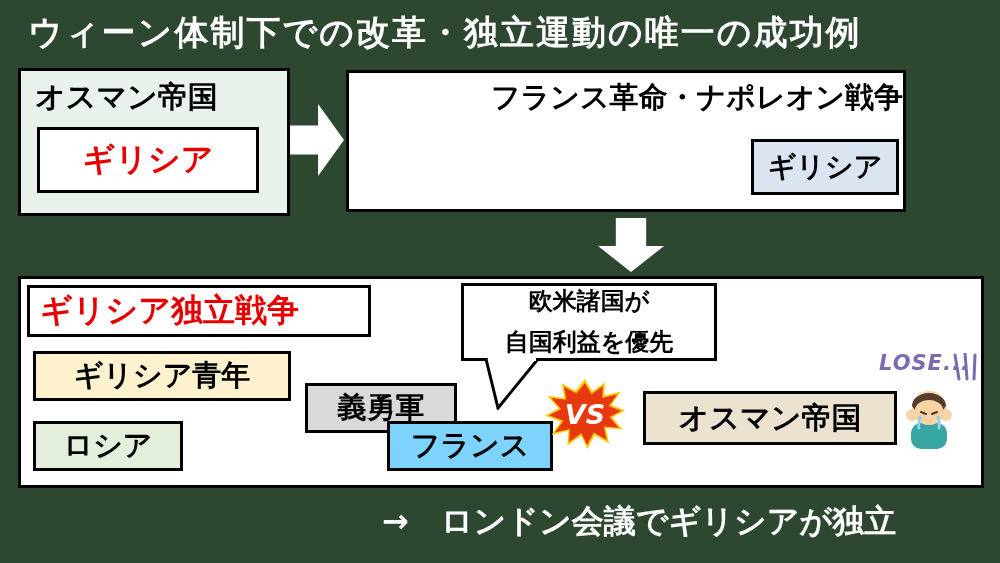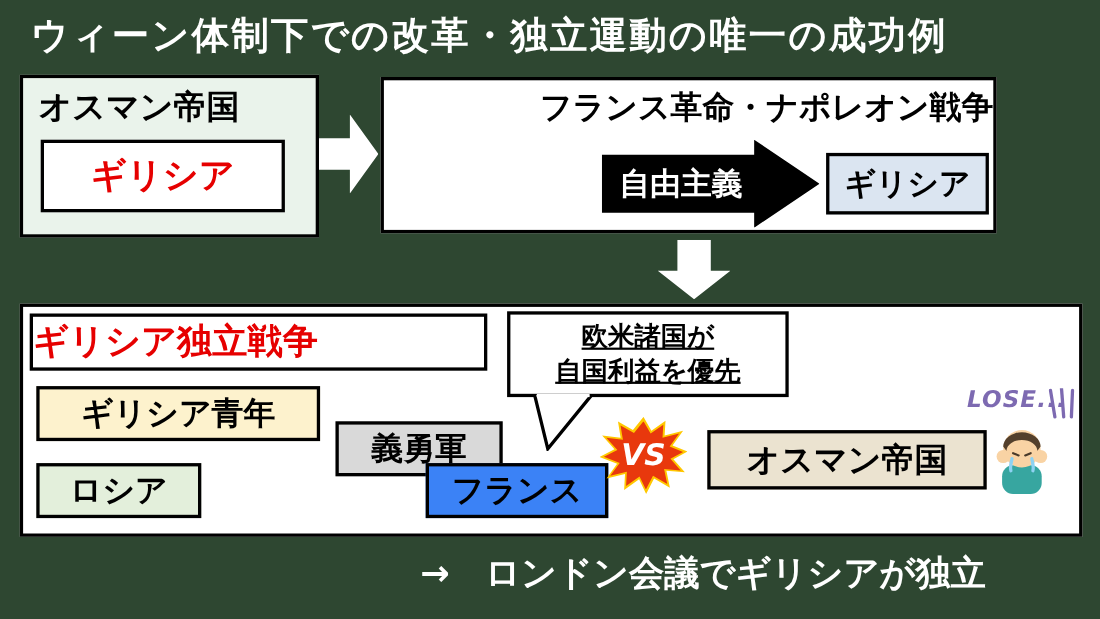--- a/index.html
+++ b/index.html
@@ -43,33 +43,33 @@
   .arrow-black{
     left:198px;top:54px;width:198px;height:80px;background:#000;
     clip-path:polygon(0 17%,70% 17%,70% 0,100% 50%,70% 100%,70% 83%,0 83%);
     display:flex;align-items:center;
     padding-left:16px;box-sizing:border-box;
     color:#fff;font-weight:bold;font-size:28px;
   }
   .box-target{left:402px;top:66px;width:148px;height:56px;background:#dbe5f1;font-size:28px;}
   
   .panel-bottom{left:18px;top:276px;width:966px;height:212px;background:#fff;border:3px solid #000;}
-  .war-title{left:6px;top:6px;width:416px;height:52px;font-size:32px;color:#e60000;justify-content:flex-start;}
+  .war-title{left:6px;top:6px;width:344px;height:52px;font-size:32px;color:#e60000;justify-content:flex-start;padding-left:10px;}
   .box-youth{left:12px;top:72px;width:258px;height:50px;background:#fdf2cd;font-size:29px;}
   .box-volunteer{left:284px;top:72px;width:152px;height:50px;background:#d9d9d9;font-size:29px;margin-top:32px;}
   .bubble{
     left:440px;top:4px;width:256px;height:78px;
     border:3px solid #000;background:#fff;
-    display:flex;flex-direction:column;align-items:center;justify-content:center;
-    font-weight:bold;font-size:24px;line-height:1.3;text-align:center;text-decoration:underline;
+    display:flex;flex-direction:column;align-items:center;justify-content:space-between;
+    font-weight:bold;font-size:24px;line-height:1.3;text-align:center;
   }
   .bubble-tail{left:455px;top:79px;width:72px;height:52px;}
   .box-russia{left:12px;top:142px;width:150px;height:50px;background:#e3efdb;font-size:29px;}
   .box-uk{left:174px;top:142px;width:180px;height:50px;background:#fce5d6;font-size:29px;}
-  .box-france{left:366px;top:142px;width:166px;height:50px;background:#3b82f6;font-size:29px;}
+  .box-france{left:366px;top:142px;width:166px;height:50px;background:#7dd3fc;font-size:29px;}
   .vs-burst{left:524px;top:100px;width:80px;height:70px;}
   .star{
     position:absolute;inset:0;
     clip-path:polygon(50% 0%,59% 18%,75% 5%,74% 24%,95% 18%,83% 37%,100% 45%,84% 55%,97% 72%,76% 70%,80% 92%,62% 80%,53% 100%,45% 81%,28% 95%,29% 74%,8% 80%,20% 61%,0% 52%,17% 42%,3% 24%,24% 27%,21% 6%,38% 17%);
   }
   .star.outer{background:#ffc800;}
   .star.inner{inset:4px;background:#e8380d;}
   .vs-text{
     position:absolute;inset:0;display:flex;align-items:center;justify-content:center;
     color:#fff;font-weight:bold;font-style:italic;font-size:27px;
@@ -91,23 +91,20 @@
 
 <div class="abs panel-tl">
   <div class="abs hdr">オスマン帝国</div>
   <div class="abs box inner">ギリシア</div>
 </div>
 
 <div class="abs arrow-right"></div>
 
 <div class="abs panel-tr">
   <div class="abs hdr">フランス革命・ナポレオン戦争</div>
-  <div class="abs arrow-black">
-    <span>自由主義</span>
-  </div>
   <div class="abs box box-target">ギリシア</div>
 </div>
 
 <div class="abs arrow-down"></div>
 
 <div class="abs panel-bottom">
   <div class="abs box war-title">ギリシア独立戦争</div>
 
   <div class="abs box box-youth">ギリシア青年</div>
   <div class="abs box box-volunteer">義勇軍</div>

